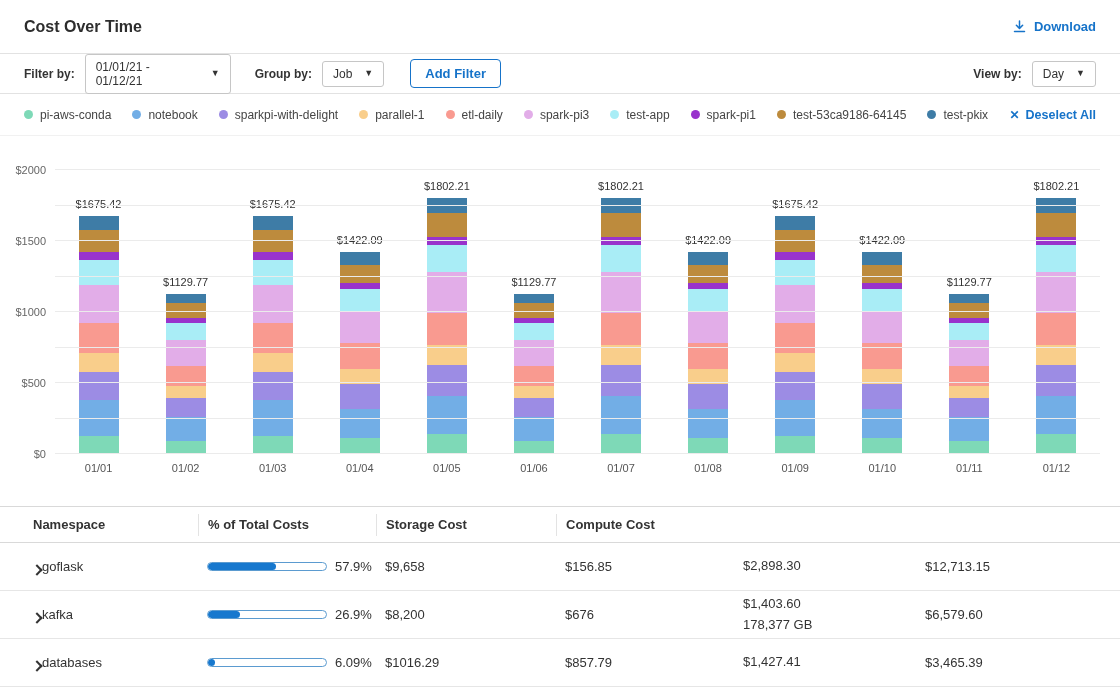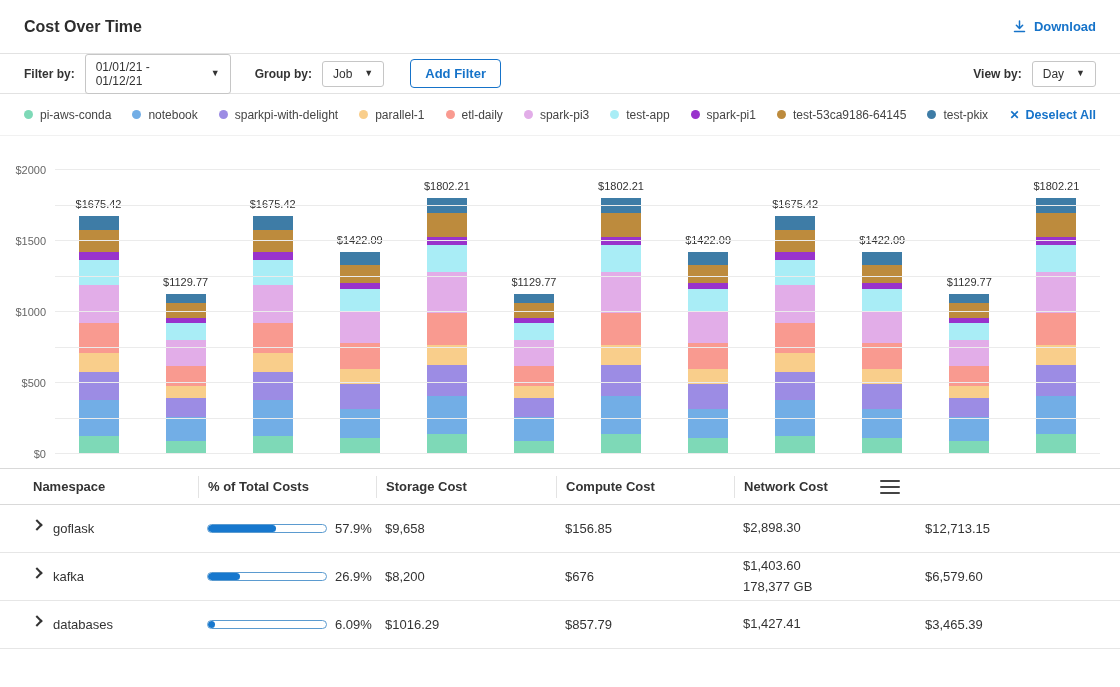--- a/index.html
+++ b/index.html
@@ -74,41 +74,41 @@
     width: 40px; display: flex; flex-direction: column-reverse;
   }
   .seg { width: 100%; }
   .total-label {
     position: absolute; left: 50%; transform: translateX(-50%);
     font-size: 11px; color: #333; white-space: nowrap;
   }
   .xaxis { display: flex; margin-left: 55px; height: 28px; align-items: center; }
   .xlabel { flex: 1; text-align: center; font-size: 11px; color: #555; }
   
-  .table { margin-top: 14px; }
+  .table { margin-top: 24px; }
   .thead, .trow {
     display: grid;
     grid-template-columns: 165px 178px 180px 178px 182px 1fr;
     align-items: center;
     padding: 0 24px 0 33px;
   }
   .thead {
     height: 37px;
     border-top: 1px solid #d9d9d9;
     border-bottom: 1px solid #d9d9d9;
     font-size: 13px; font-weight: 700; color: #333;
   }
   .th { display: flex; align-items: center; height: 22px; padding-left: 9px; border-left: 1px solid #e3e3e3; }
   .th.first { padding-left: 0; border-left: none; }
   .hamburger { margin-left: auto; margin-right: 16px; width: 20px; display: flex; flex-direction: column; gap: 4px; cursor: pointer; }
   .hamburger i { display: block; height: 2px; background: #444; border-radius: 1px; }
   .trow { height: 48px; border-bottom: 1px solid #e6e6e6; font-size: 13px; cursor: pointer; }
   .td { padding-left: 9px; }
   .td.first { padding-left: 0; }
-  .ns { display: flex; align-items: flex-start; gap: 12px; }
+  .ns { display: flex; align-items: flex-end; gap: 1px; }
   .chev {
     width: 8px; height: 8px; flex: 0 0 auto;
     border-top: 2px solid #333; border-right: 2px solid #333;
     transform: rotate(45deg); display: inline-block; cursor: pointer;
   }
   .pct { display: flex; align-items: center; gap: 8px; }
   .pbar {
     width: 120px; height: 9px; flex: 0 0 auto;
     border: 1px solid #5b9bd0; border-radius: 5px; background: #fff;
     overflow: hidden; display: block;
@@ -400,36 +400,42 @@
           <div class="gridline" style="bottom: 12.5%;"></div>
           <div class="gridline" style="bottom: 25%;"></div>
           <div class="gridline" style="bottom: 37.5%;"></div>
           <div class="gridline" style="bottom: 50%;"></div>
           <div class="gridline" style="bottom: 62.5%;"></div>
           <div class="gridline" style="bottom: 75%;"></div>
           <div class="gridline" style="bottom: 87.5%;"></div>
           <div class="gridline" style="bottom: 100%;"></div>
         </div>
     </div>
+    <div class="xaxis">
+        <div class="xlabel">01/01</div>
+        <div class="xlabel">01/02</div>
+        <div class="xlabel">01/03</div>
+        <div class="xlabel">01/04</div>
+        <div class="xlabel">01/05</div>
+        <div class="xlabel">01/06</div>
+        <div class="xlabel">01/07</div>
+        <div class="xlabel">01/08</div>
+        <div class="xlabel">01/09</div>
+        <div class="xlabel">01/10</div>
+        <div class="xlabel">01/11</div>
+        <div class="xlabel">01/12</div>
+      </div>
   </div>
 
   <div class="table">
     <div class="thead">
       <div class="th first">Namespace</div>
       <div class="th">% of Total Costs</div>
       <div class="th">Storage Cost</div>
       <div class="th">Compute Cost</div>
-      <div class="th">
-        <span>Network  Cost</span>
-        <span class="hamburger">
-            <i></i>
-            <i></i>
-            <i></i>
-          </span>
-      </div>
     </div>
     <div>
         <div class="trow">
           <div class="td first ns">
             <span class="chev"></span>
             <span>goflask</span>
           </div>
           <div class="td pct">
             <span class="pbar">
               <span class="pfill" style="width: 57.9%;"></span>

